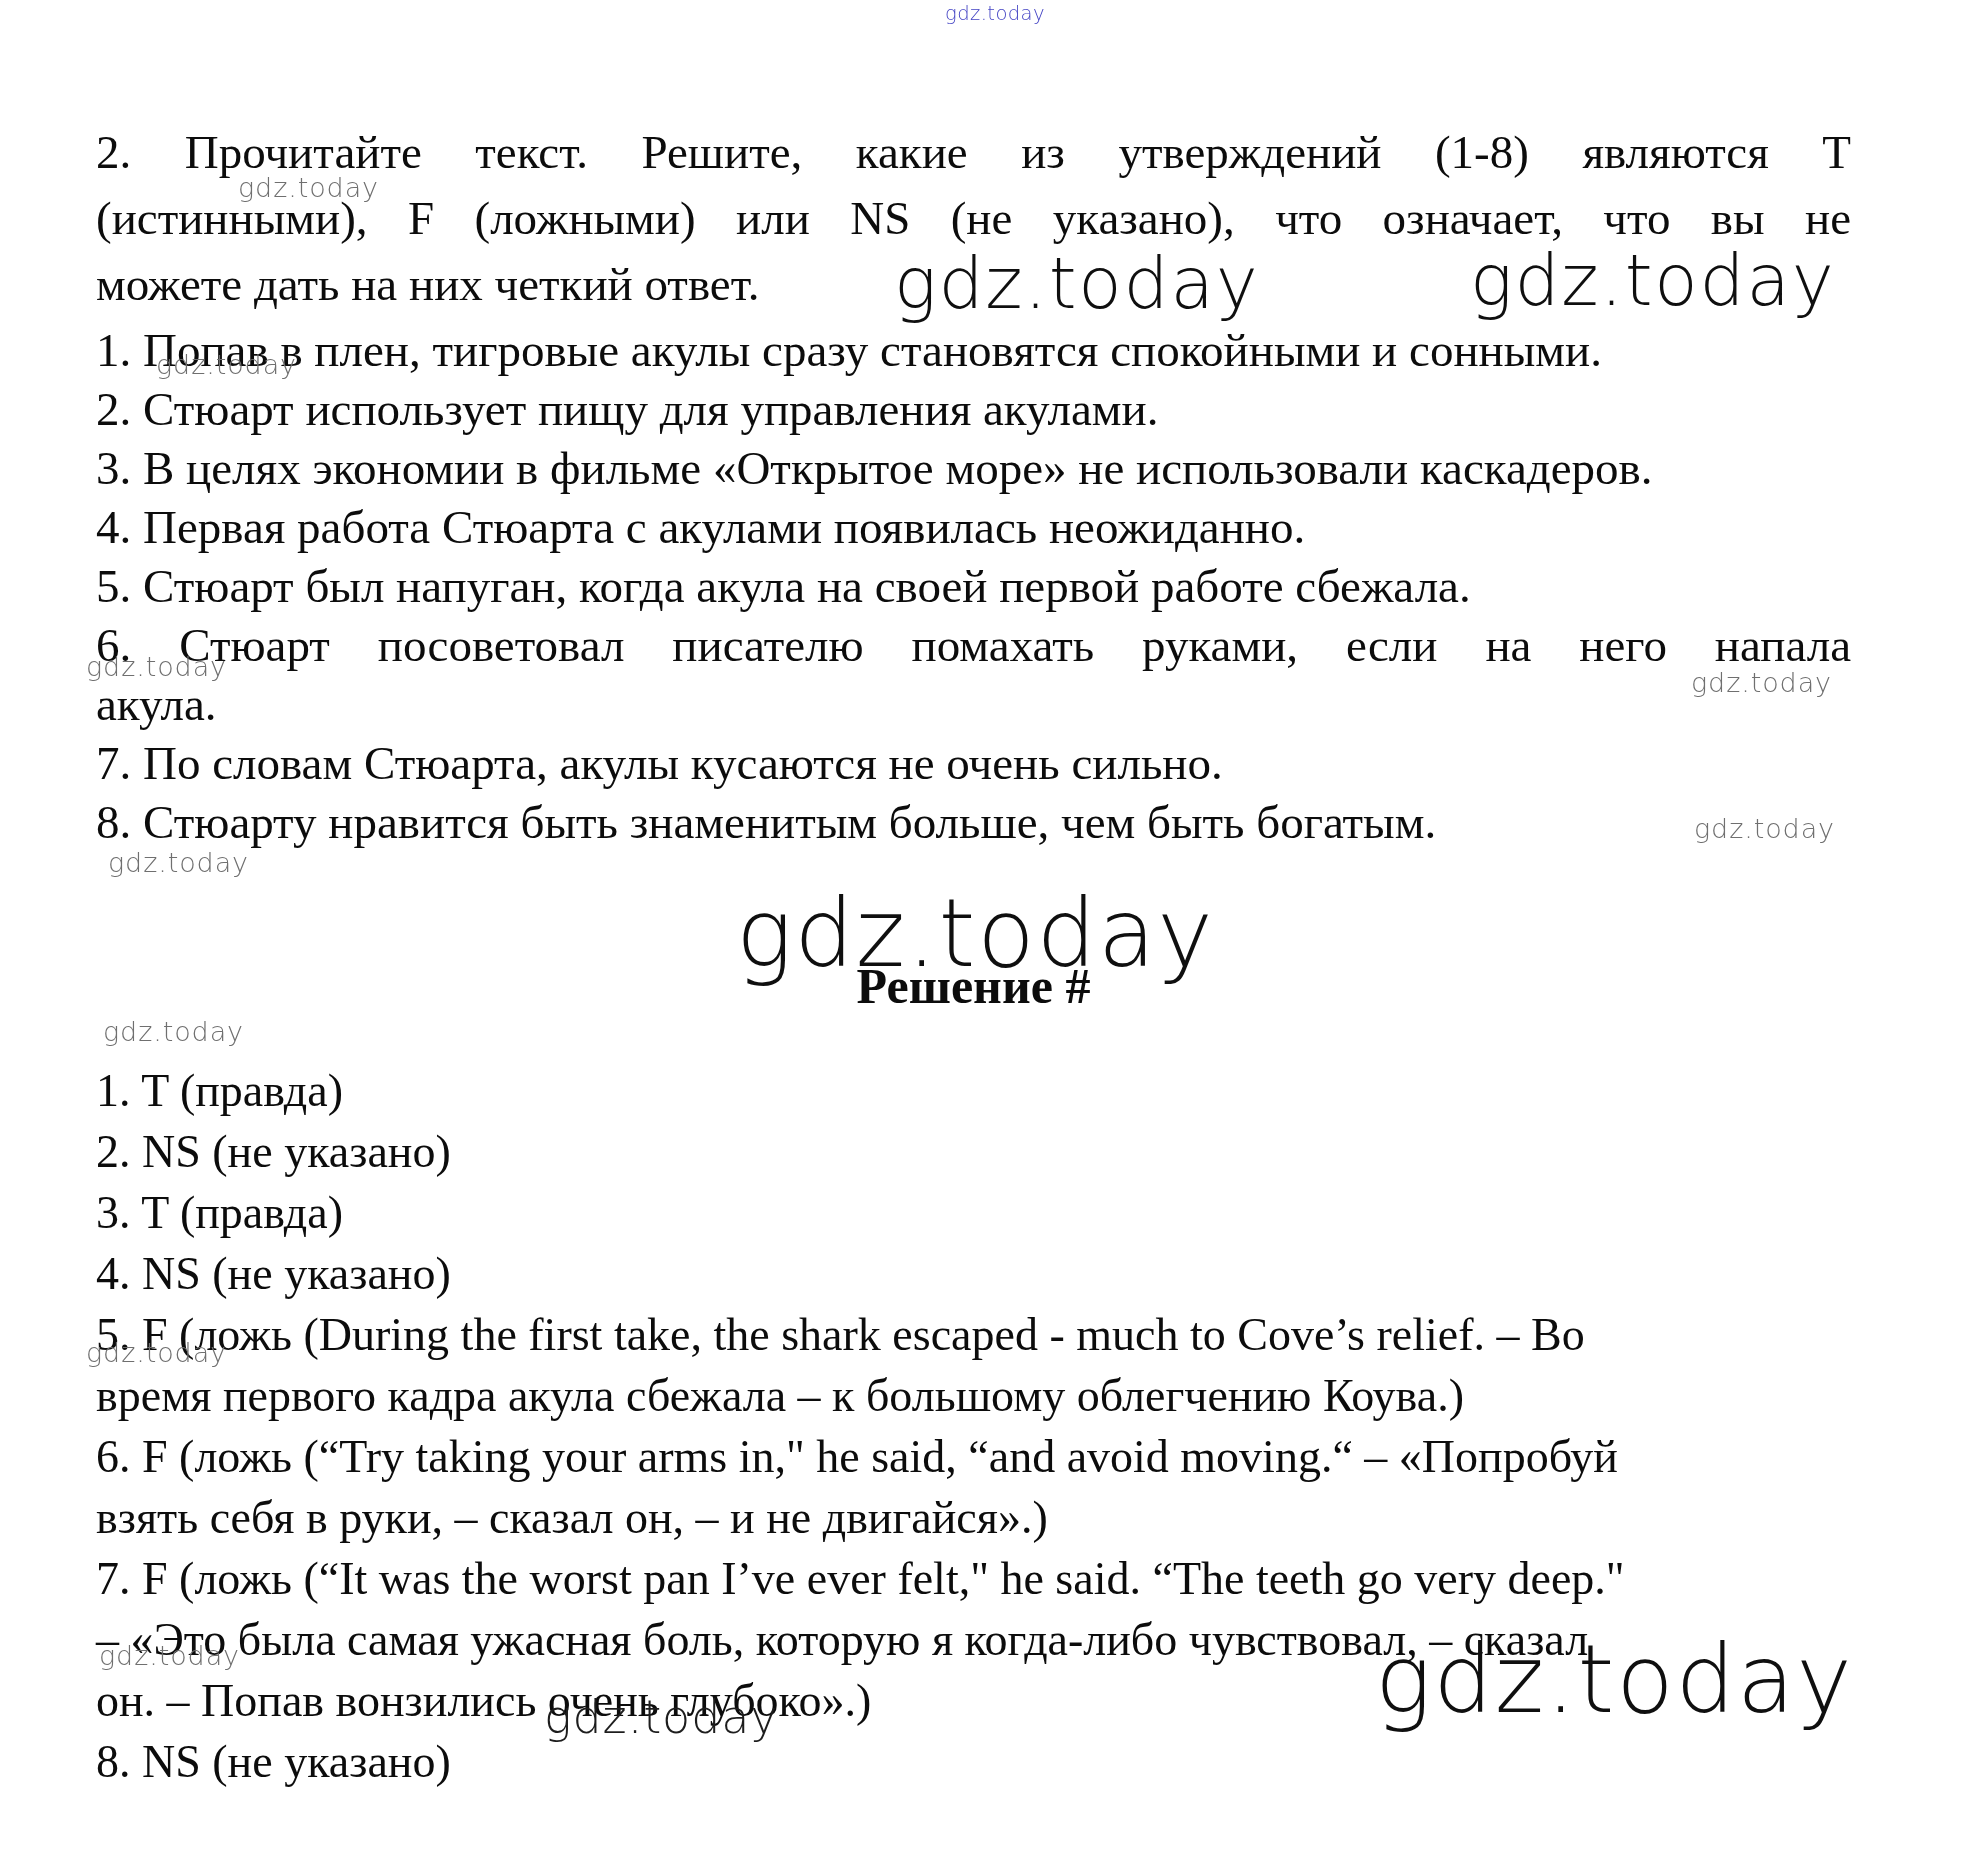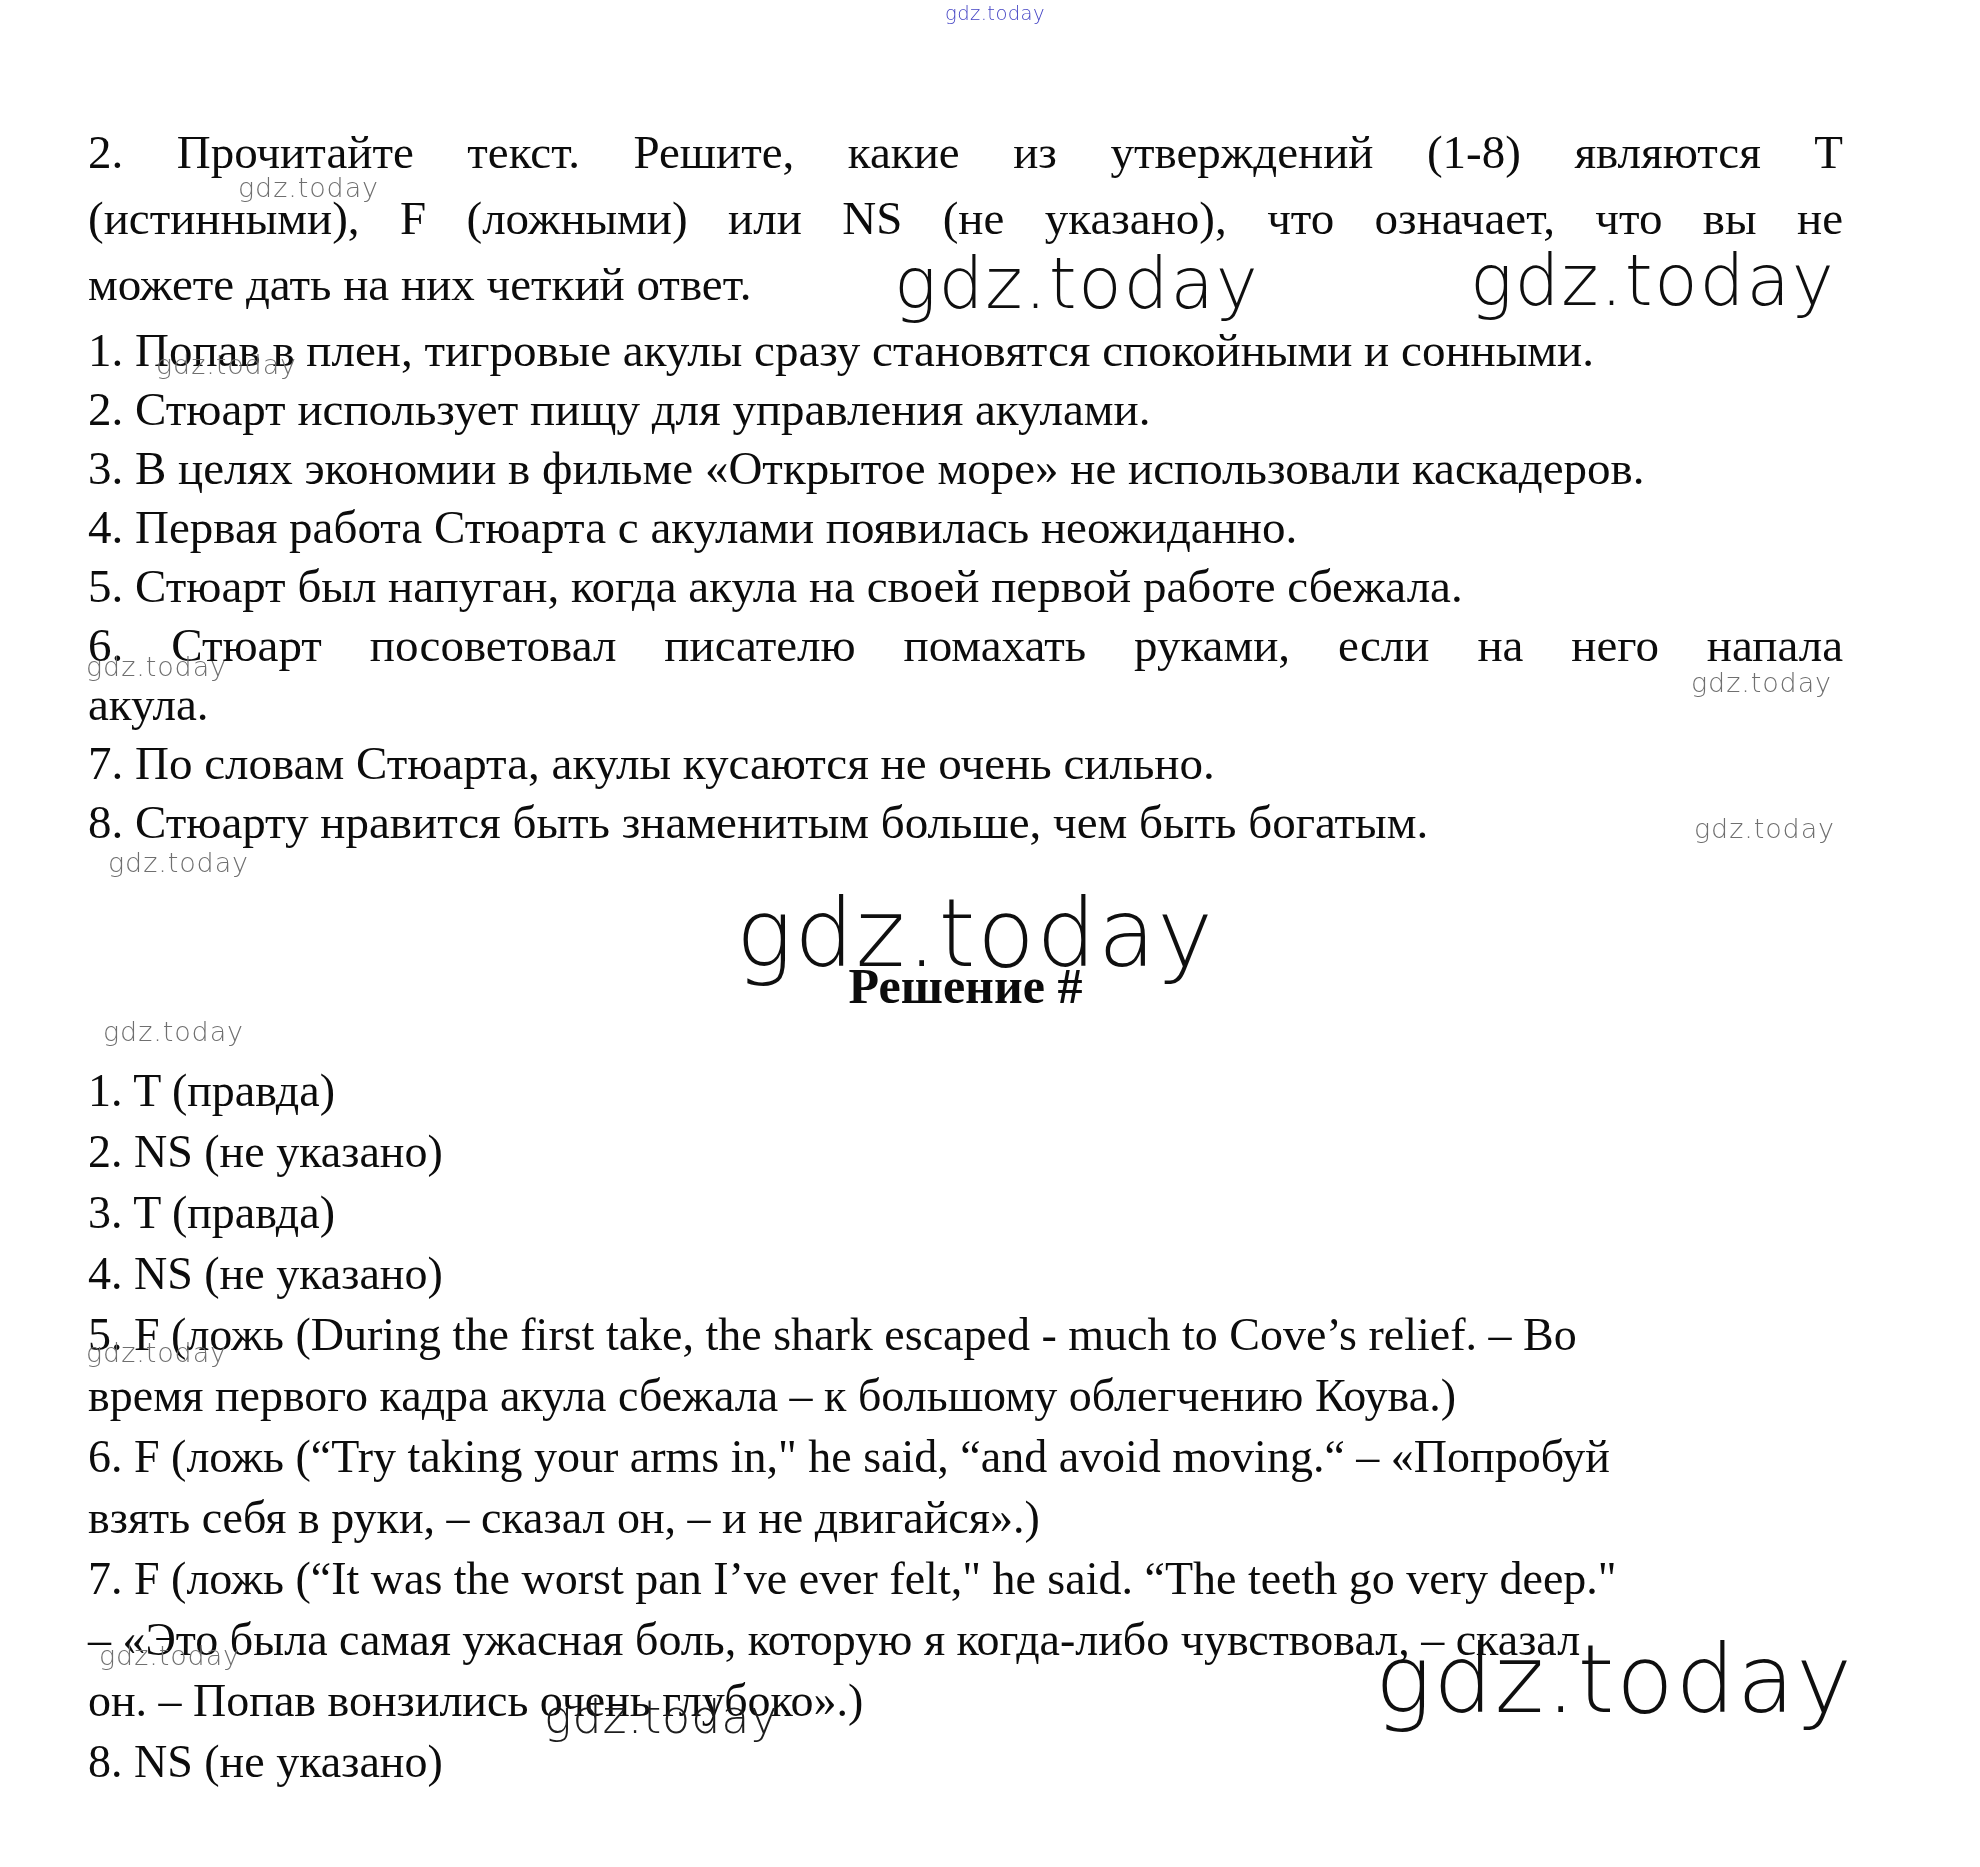--- a/index.html
+++ b/index.html
@@ -11,21 +11,21 @@
     position: relative;
     width: 1981px;
     height: 1868px;
     background: #ffffff;
     overflow: hidden;
     font-family: "Liberation Serif", "DejaVu Serif", serif;
     color: #0c0c0c;
   }
   .content {
     position: absolute;
-    left: 88px;
+    left: 96px;
     top: 119px;
     width: 1755px;
   }
   .line {
     white-space: nowrap;
   }
   .j {
     white-space: normal;
     text-align: justify;
     text-align-last: justify;

